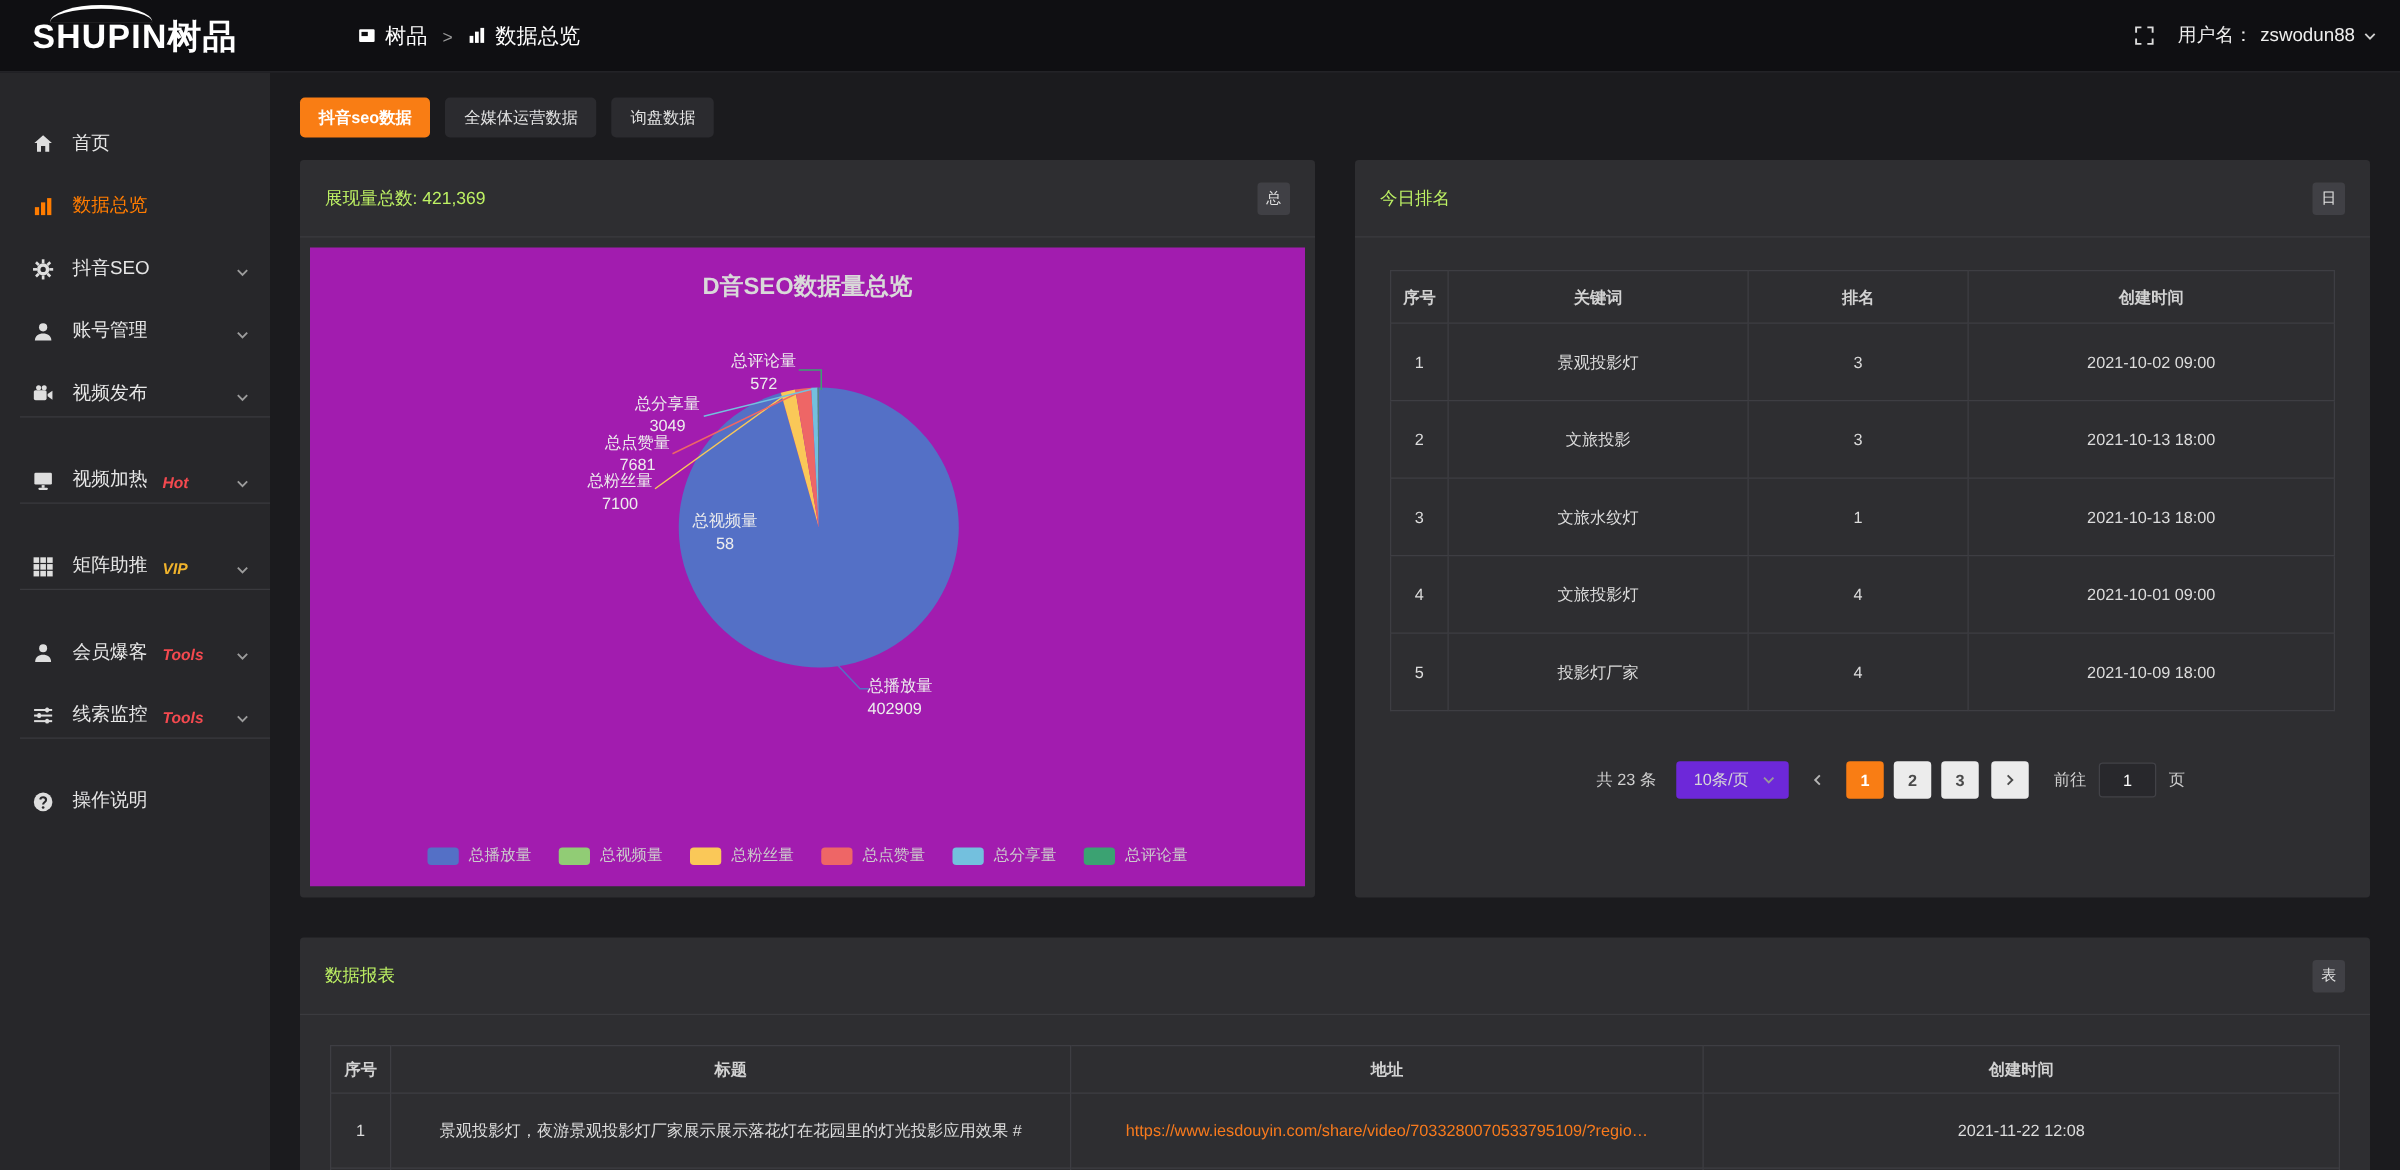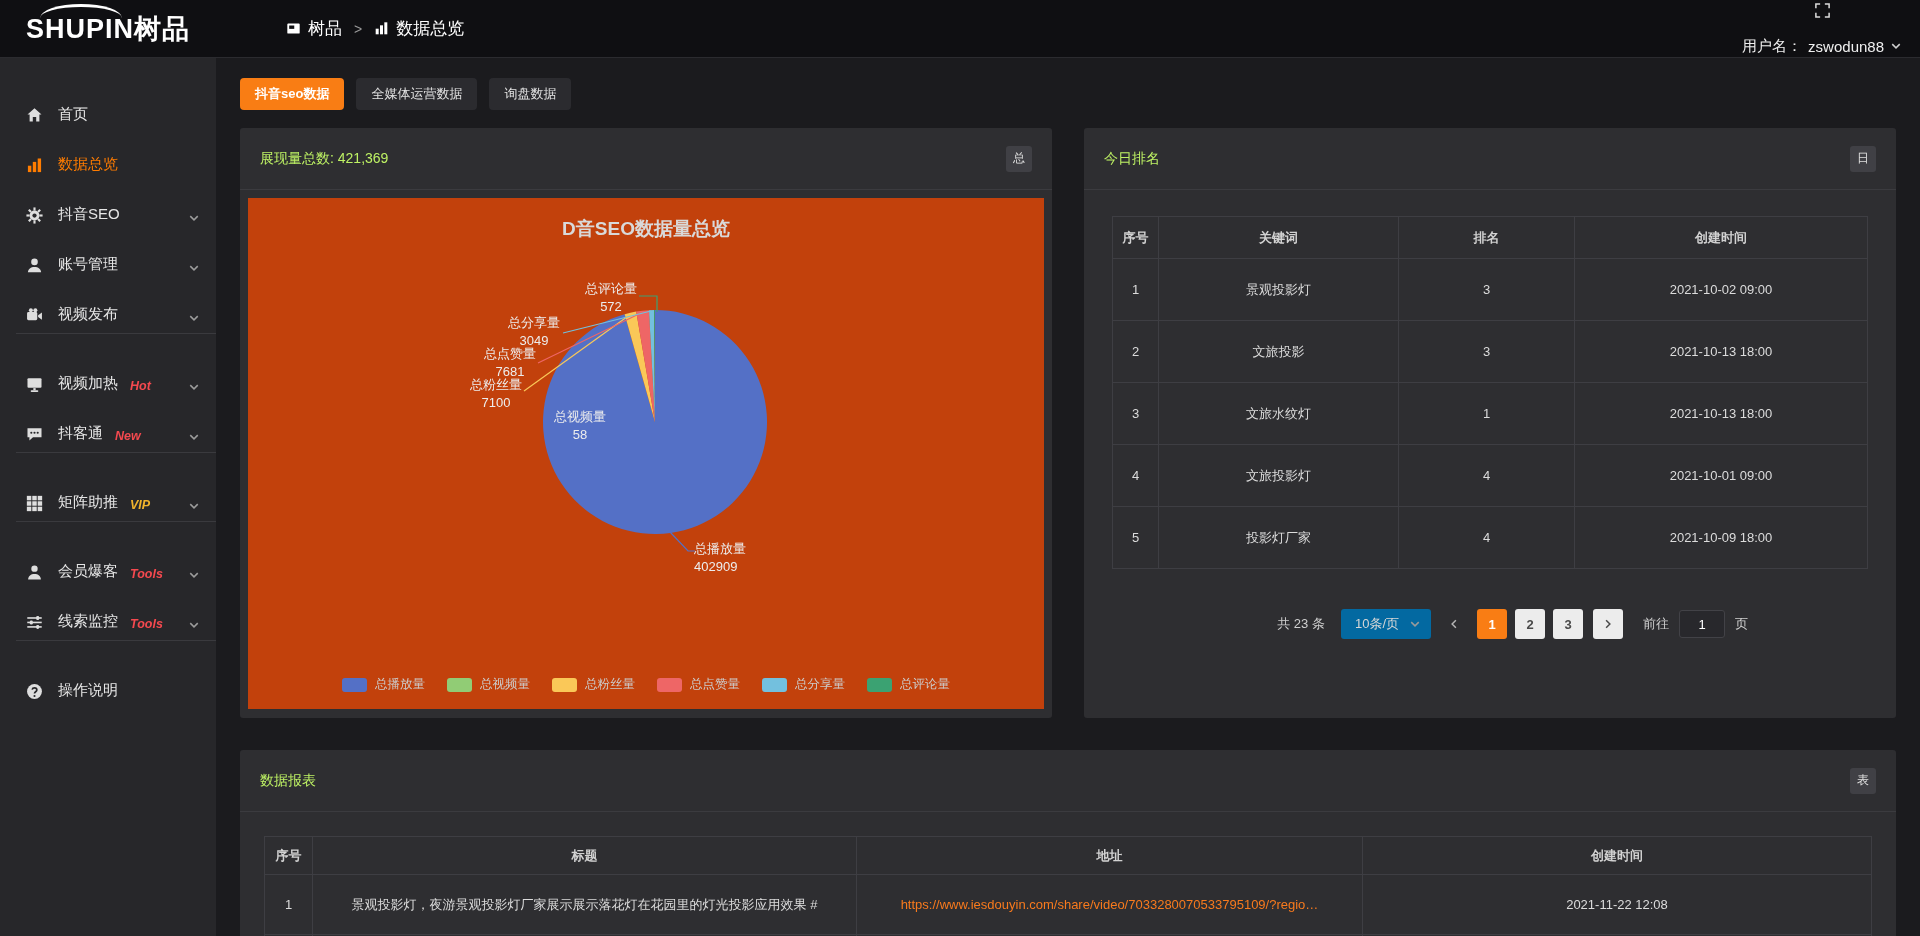--- a/index.html
+++ b/index.html
@@ -11,21 +11,21 @@
             display:flex; align-items:center; z-index:5; border-bottom:1px solid #2b2b2f; }
   .logo-box { width:216px; height:58px; display:flex; align-items:center; justify-content:center; position:relative; }
   .logo-text { color:#fff; font-size:27px; font-weight:800; letter-spacing:1px; white-space:nowrap; }
   .logo-arc { position:absolute; top:4px; left:40px; width:82px; height:14px;
               border-top:3px solid #fff; border-radius:50% 50% 0 0 / 100% 100% 0 0; }
   .breadcrumb { margin-left:70px; display:flex; align-items:center; color:#fff; font-size:17px; }
   .crumb { display:flex; align-items:center; gap:7px; cursor:pointer; }
   .crumb .icon { display:flex; }
   .crumb-sep { color:#9a9a9a; margin:0 12px; font-size:14px; }
   .header-right { margin-left:auto; display:flex; align-items:center; gap:18px; padding-right:18px;
-                  color:#efefef; font-size:15px;flex-direction:column; }
+                  color:#efefef; font-size:15px; }
   .fs-icon { display:flex; color:#dcdcdc; cursor:pointer; }
   .user-entry { display:flex; align-items:center; gap:6px; cursor:pointer; }
   .user-caret { display:flex; color:#cfcfcf; }
 
   
   .sidebar { position:absolute; top:58px; left:0; width:216px; height:878px; background:#27272a; overflow:hidden; }
   .side-list { padding-top:16px; }
   .side-item { height:50px; display:flex; align-items:flex-end; padding-left:26px; position:relative;
                color:#e6e6e6; font-size:15px; cursor:pointer; }
   .side-item .icon { width:17px; height:17px; margin-right:15px; color:#dedede; display:flex; }
@@ -45,42 +45,42 @@
 
   .panel-row { display:flex; gap:32px; margin:18px 24px 0; height:590px; }
   .panel { background:#2e2e31; border-radius:3px; flex:1; min-width:0; }
   .panel-head { height:62px; display:flex; align-items:center; padding:0 20px; border-bottom:1px solid #3b3b3f; }
   .panel-title { font-size:14px; color:#bef264; }
   .corner-badge { margin-left:auto; width:26px; height:26px; border-radius:3px; background:#404045;
                   color:#e0e0e0; font-size:12px; display:flex; align-items:center; justify-content:center; cursor:pointer; }
 
   
   .chart-body { padding:8px; height:527px; }
-  .chart-region { background:#c2410c; height:100%; position:relative; }
+  .chart-region { background:#a21caf; height:100%; position:relative; }
   .chart-title { text-align:center; padding-top:18px; font-size:19px; font-weight:bold; color:#d9d9d9; }
   .pie-svg { display:block; margin:2px auto 0; }
   .legend { position:absolute; left:0; right:0; bottom:16px; display:flex; justify-content:center; gap:22px; }
   .legend-item { display:flex; align-items:center; gap:8px; cursor:pointer; }
   .legend-swatch { width:25px; height:14px; border-radius:3px; }
   .legend-label { font-size:12.5px; color:#ccc; }
 
   
   table { width:100%; border-collapse:collapse; table-layout:fixed; }
   th,td { border:1px solid #3e3e43; text-align:center; color:#dcdcdc; font-size:13px;
           overflow:hidden; white-space:nowrap; }
   th { height:42px; color:#d2d2d2; font-weight:bold; }
 
   .rank-body { padding:26px 28px 0; }
   .rank-table td { height:62px; }
   .rank-table th:nth-child(1){ width:46px; } .rank-table th:nth-child(2){ width:240px; }
   .rank-table th:nth-child(3){ width:176px; }
 
   .pagination { display:flex; align-items:center; justify-content:flex-end; padding:40px 120px 0 0;
                 gap:10px; color:#cfcfcf; font-size:13px; }
-  .pg-select { height:30px; background:#0369a1; border-radius:3px; display:flex; align-items:center;
+  .pg-select { height:30px; background:#6d28d9; border-radius:3px; display:flex; align-items:center;
                gap:10px; padding:0 10px 0 14px; cursor:pointer; color:#d6d6d6; margin-left:6px; }
   .pg-prev { width:26px; height:30px; display:flex; align-items:center; justify-content:center;
              color:#b5b5b5; cursor:pointer; }
   .pg-num { width:30px; height:30px; border-radius:3px; background:#ececec; color:#4a4a4a; font-weight:bold;
             display:flex; align-items:center; justify-content:center; cursor:pointer; font-size:13px; }
   .pg-num.active { background:#f97d14; color:#fff; }
   .goto-wrap { display:flex; align-items:center; gap:10px; margin-left:10px; }
   .goto-input { width:46px; height:28px; background:#28282c; border:1px solid #424247; border-radius:3px;
                 color:#fff; text-align:center; font-size:13px; font-family:inherit; }
 
@@ -222,37 +222,20 @@
       <div class="side-item">
         <span class="icon">
           <svg width="16" height="16" viewBox="0 0 16 16" fill="currentColor">
             <rect x="1.4" y="2" width="13.2" height="9" rx="1"></rect>
             <rect x="6.9" y="11.4" width="2.2" height="2"></rect>
             <rect x="4.4" y="13.4" width="7.2" height="1.6" rx="0.8"></rect>
           </svg>
         </span>
         <span class="side-label">视频加热</span>
         <span class="side-badge" style="color: rgb(244, 73, 79);">Hot</span>
-        <span class="side-chevron">
-          <svg width="12" height="12" viewBox="0 0 16 16" fill="none" stroke="currentColor" stroke-width="2">
-            <polyline points="3,5.5 8,10.5 13,5.5"></polyline>
-          </svg>
-        </span>
-      </div>
-      <div class="side-item">
-        <span class="icon">
-          <svg width="16" height="16" viewBox="0 0 16 16" fill="currentColor">
-            <path d="M1.4 2h13.2v8.6H6.6l-3.4 3.1v-3.1H1.4z"></path>
-            <circle cx="5" cy="6.3" r="1" fill="#27272a"></circle>
-            <circle cx="8" cy="6.3" r="1" fill="#27272a"></circle>
-            <circle cx="11" cy="6.3" r="1" fill="#27272a"></circle>
-          </svg>
-        </span>
-        <span class="side-label">抖客通</span>
-        <span class="side-badge" style="color: rgb(244, 73, 79);">New</span>
         <span class="side-chevron">
           <svg width="12" height="12" viewBox="0 0 16 16" fill="none" stroke="currentColor" stroke-width="2">
             <polyline points="3,5.5 8,10.5 13,5.5"></polyline>
           </svg>
         </span>
       </div>
       <div class="side-divider"></div>
       <div class="side-item">
         <span class="icon">
           <svg width="16" height="16" viewBox="0 0 16 16" fill="currentColor">

